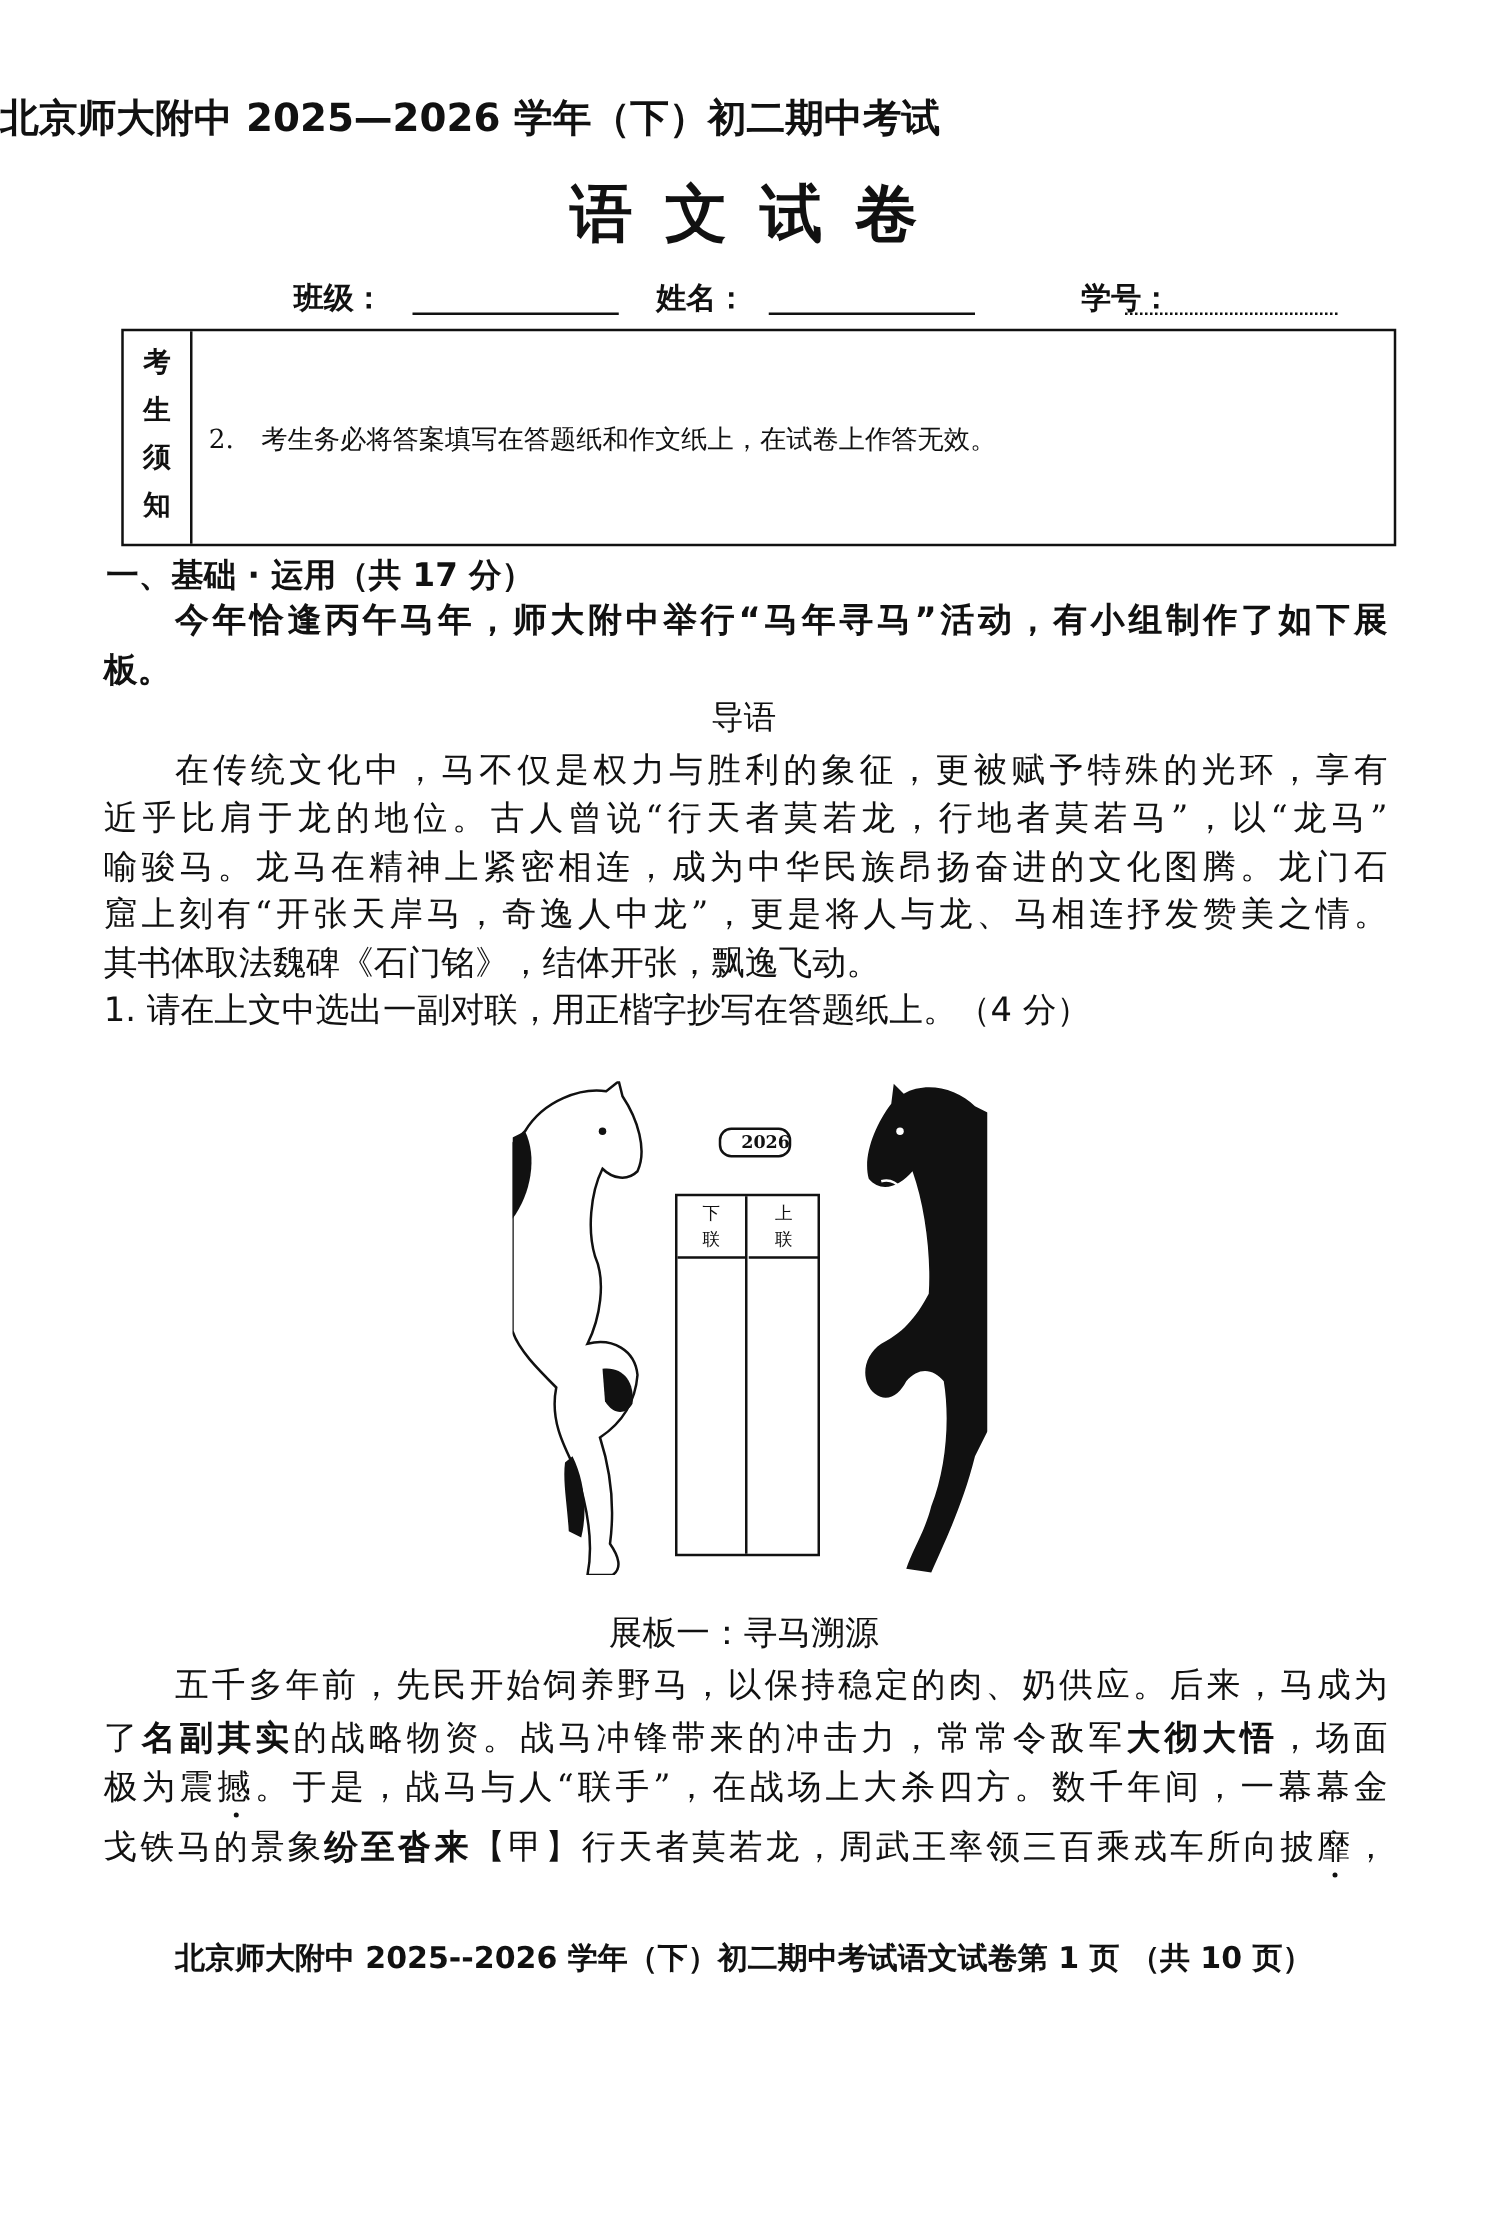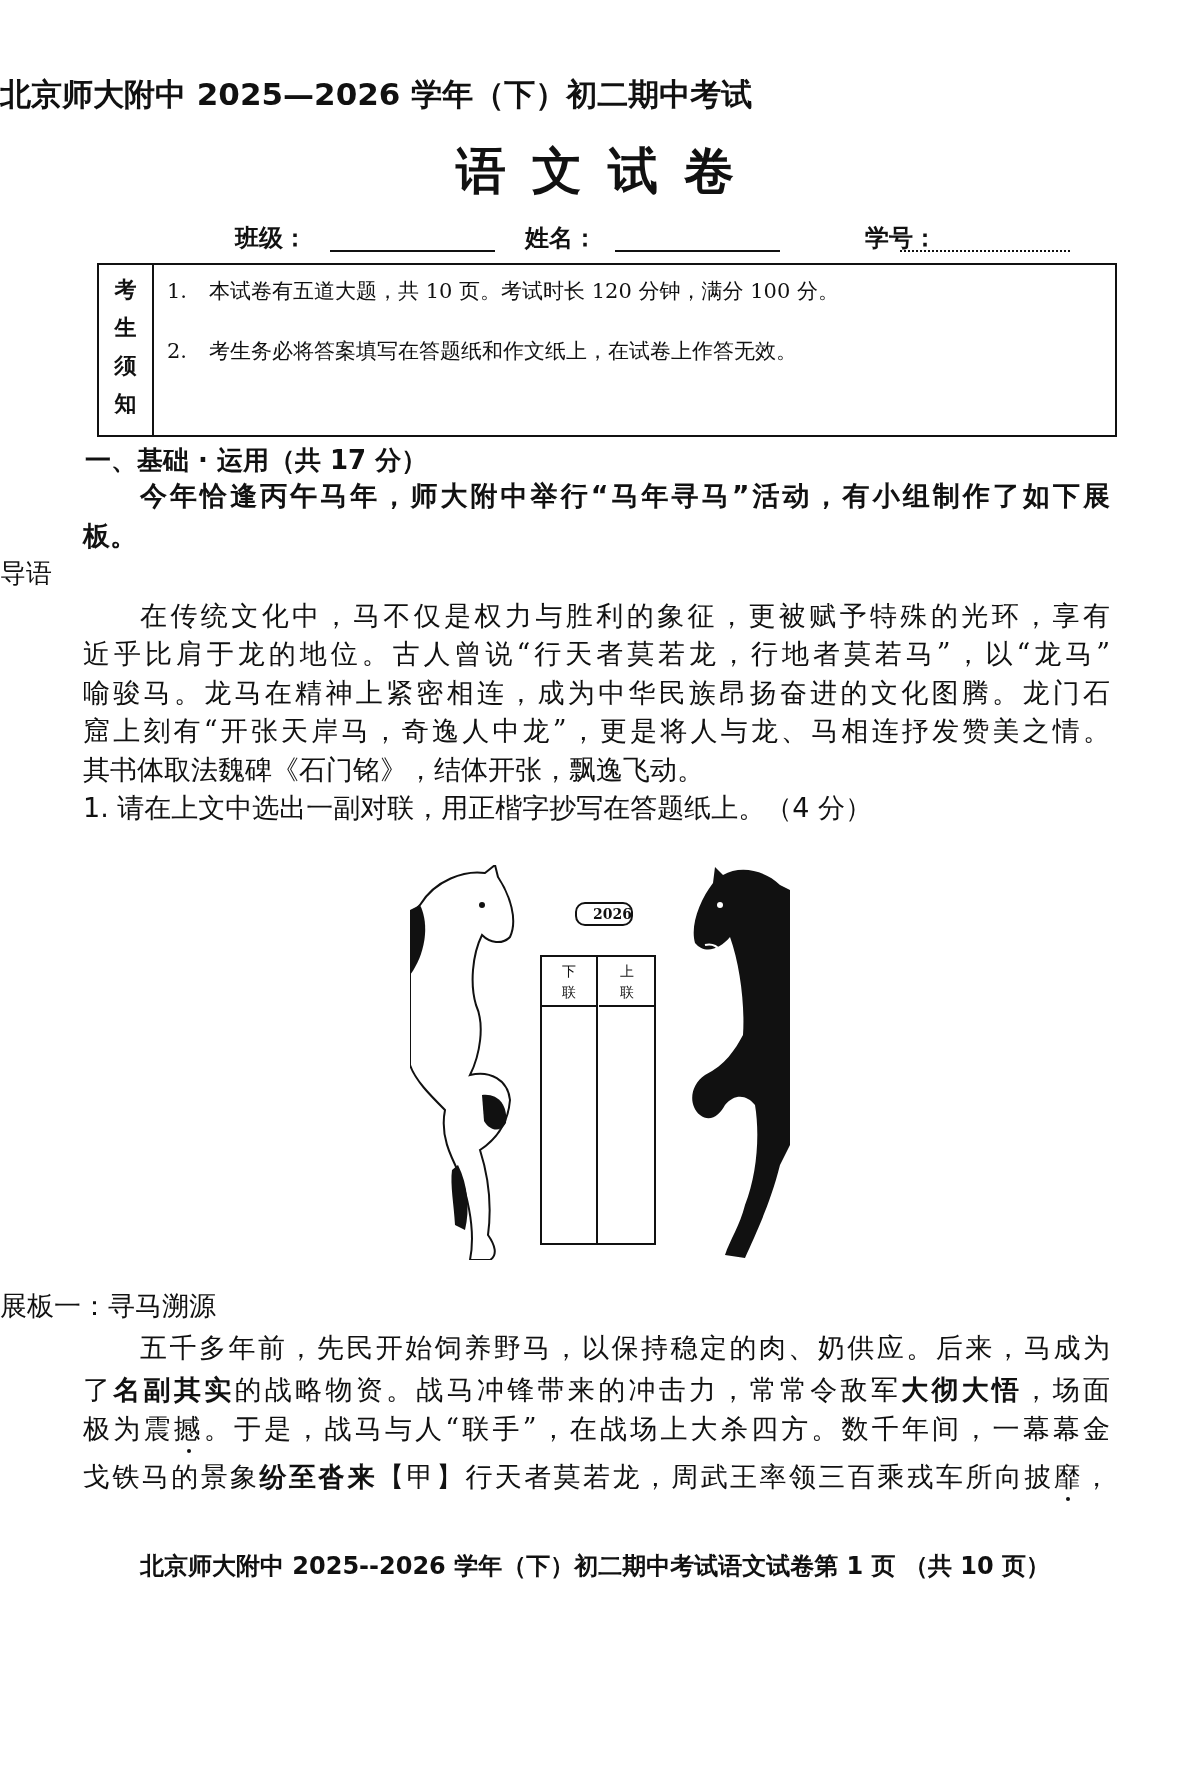--- a/index.html
+++ b/index.html
@@ -21,21 +21,21 @@
     .notice-item { position: absolute; left: 68px; font-size: 21px; font-family: "DejaVu Serif", "Liberation Serif", serif; }
     .notice-num { display: inline-block; width: 42px; }
 
     .section-heading { left: 85px; top: 443px; font-size: 26px; font-weight: bold; }
 
     .body-line { left: 83px; width: 1027px; font-size: 27px; font-weight: bold; text-align: justify; text-align-last: justify; }
     .body-line.indent { left: 140px; width: 970px; }
     .body-line.short { text-align-last: left; }
     .kai { font-family: "DejaVu Serif", "Liberation Serif", serif; font-weight: normal; }
     .kai .bold { font-weight: bold; }
-    .center-heading { left: 0; width: 1190px; font-size: 26px; }
+    .center-heading { left: 0; width: 1190px; text-align: center; font-size: 26px; }
 
     .emph { position: relative; }
     .emph::after { content: ""; position: absolute; left: 50%; bottom: -9px; width: 4px; height: 4px; margin-left: -2px; background: #111; border-radius: 50%; }
 
     .figure { left: 410px; top: 865px; width: 380px; height: 420px; }
     .badge { position: absolute; left: 165px; top: 37px; width: 58px; height: 24px; border: 2px solid #111; border-radius: 10px; font-size: 14px; font-weight: bold; text-align: center; line-height: 20px; font-family: "DejaVu Serif", "Liberation Serif", serif; padding-left: 16px; }
     .couplet-frame { position: absolute; left: 130px; top: 90px; width: 116px; height: 290px; border: 2px solid #111; }
     .couplet-col { position: absolute; top: 0; width: 56px; height: 100%; }
     .couplet-col.left { left: 0; border-right: 2px solid #111; }
     .couplet-col.right { left: 57px; }
@@ -59,23 +59,20 @@
   <span class="field-label" style="left:835px;margin-left:30px;">学号：</span>
   <div class="field-line" style="left:900px;width:170px;height:1px;border-top:2px dotted #111;background:transparent;"></div>
 </div>
 
 <div class="abs notice-box">
   <div class="notice-label-col">
     <div class="notice-label-char" style="top:10px;">考</div>
     <div class="notice-label-char" style="top:48px;">生</div>
     <div class="notice-label-char" style="top:86px;">须</div>
     <div class="notice-label-char" style="top:124px;">知</div>
-  </div>
-  <div class="notice-item" style="top:12px;">
-    <span class="notice-num">1.</span><span>本试卷有五道大题，共 10 页。考试时长 120 分钟，满分 100 分。</span>
   </div>
   <div class="notice-item" style="top:72px;">
     <span class="notice-num">2.</span><span>考生务必将答案填写在答题纸和作文纸上，在试卷上作答无效。</span>
   </div>
 </div>
 
 <div class="abs section-heading">一、基础 · 运用（共 17 分）</div>
 
 <div class="abs body-line indent" style="top:478px;">今年恰逢丙午马年，师大附中举行“马年寻马”活动，有小组制作了如下展</div>
 <div class="abs body-line short" style="top:518px;">板。</div>

